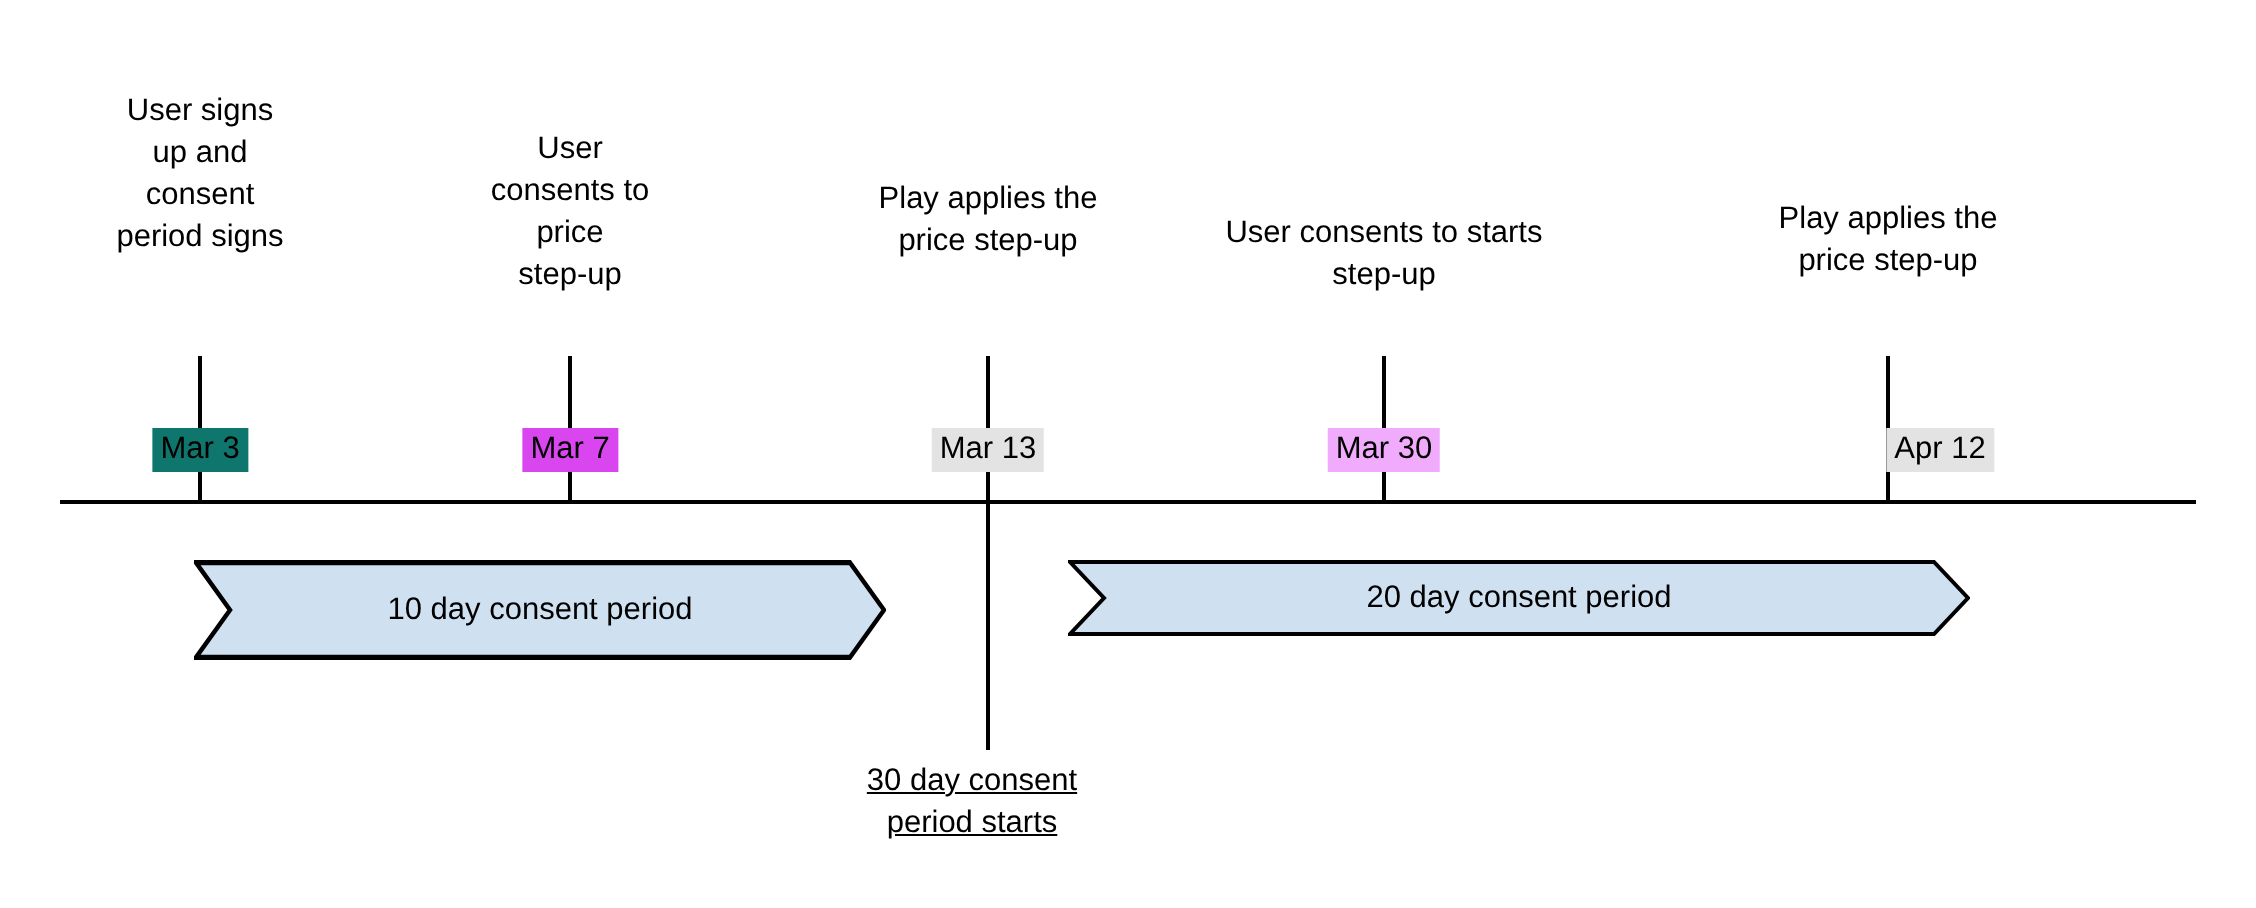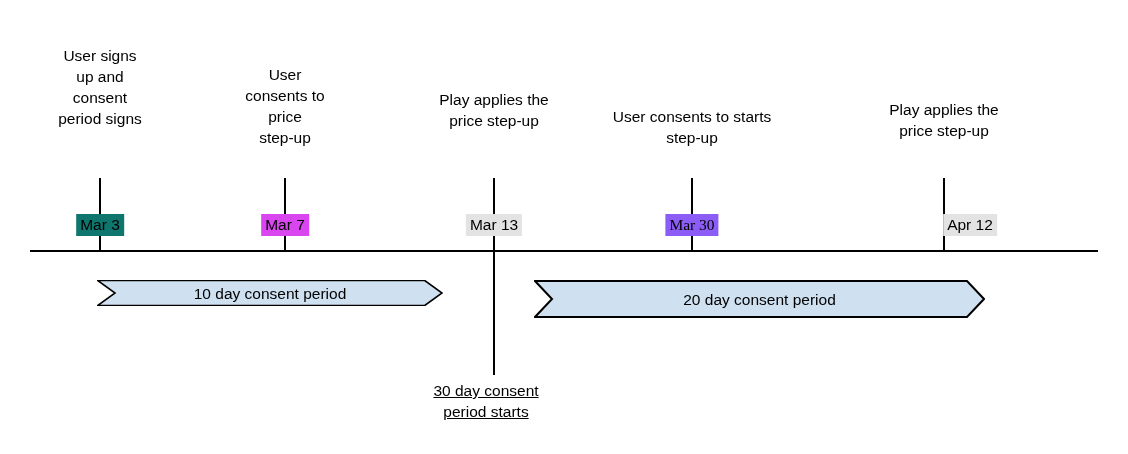--- a/index.html
+++ b/index.html
@@ -97,25 +97,25 @@
 price step-up</div>
       <div class="caption" style="left: 692px; top: 106px; width: 240px; color: rgb(0, 0, 0);">User consents to starts
 step-up</div>
       <div class="caption" style="left: 944px; top: 99px; width: 190px; color: rgb(0, 0, 0);">Play applies the
 price step-up</div>
     </div>
   <div id="chips-layer">
       <div class="date-chip" style="left: 100px; top: 214px; background: #0f766e; color: rgb(0, 0, 0);">Mar 3</div>
       <div class="date-chip" style="left: 285px; top: 214px; background: #d946ef; color: rgb(0, 0, 0);">Mar 7</div>
       <div class="date-chip" style="left: 494px; top: 214px; background: rgb(227, 227, 227); color: rgb(0, 0, 0);">Mar 13</div>
-      <div class="date-chip" style="left: 692px; top: 214px; background: #8b5cf6; color: rgb(0, 0, 0); font-family: Liberation Serif, serif;">Mar 30</div>
+      <div class="date-chip" style="left: 692px; top: 214px; background: #f0abfc; color: rgb(0, 0, 0);">Mar 30</div>
       <div class="date-chip" style="left: 944px; top: 214px; background: rgb(227, 227, 227); color: rgb(0, 0, 0); margin-left: 26px;">Apr 12</div>
     </div>
   <div id="bands-layer">
-      <div class="band" style="left: 97px; top: 280px; width: 346px; height: 26px; background: transparent;">
+      <div class="band" style="left: 97px; top: 280px; width: 346px; height: 50px; background: transparent;">
         <svg class="band-shape" viewBox="0 0 346 38" preserveAspectRatio="none">
           <polygon points="1,1 328,1 345,19 328,37 1,37 18,19" fill="#cfe0f1" stroke="#000000" stroke-width="2" stroke-linejoin="miter"></polygon>
         </svg>
         <div class="band-label" style="color: rgb(0, 0, 0);">10 day consent period</div>
       </div>
       <div class="band" style="left: 534px; top: 280px; width: 451px; height: 38px; background: transparent;">
         <svg class="band-shape" viewBox="0 0 451 38" preserveAspectRatio="none">
           <polygon points="1,1 433,1 450,19 433,37 1,37 18,19" fill="#cfe0f1" stroke="#000000" stroke-width="2" stroke-linejoin="miter"></polygon>
         </svg>
         <div class="band-label" style="color: rgb(0, 0, 0);">20 day consent period</div>

